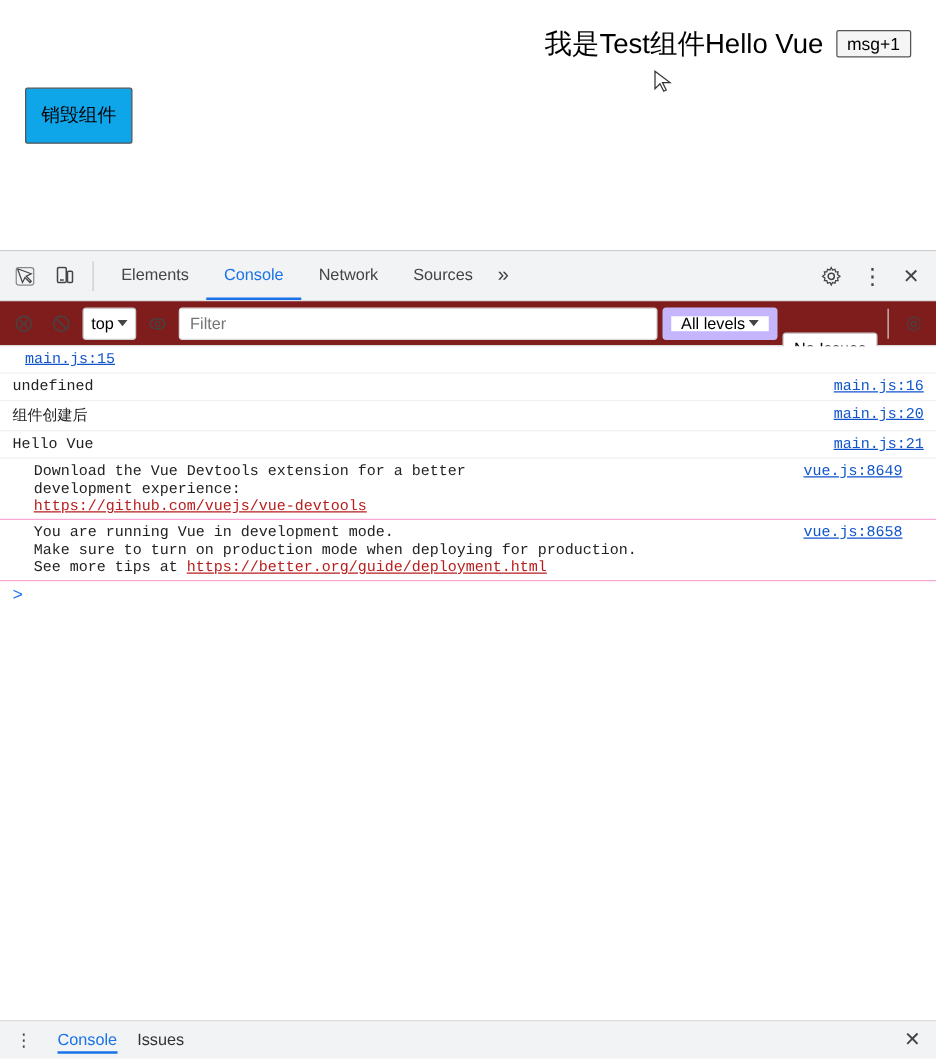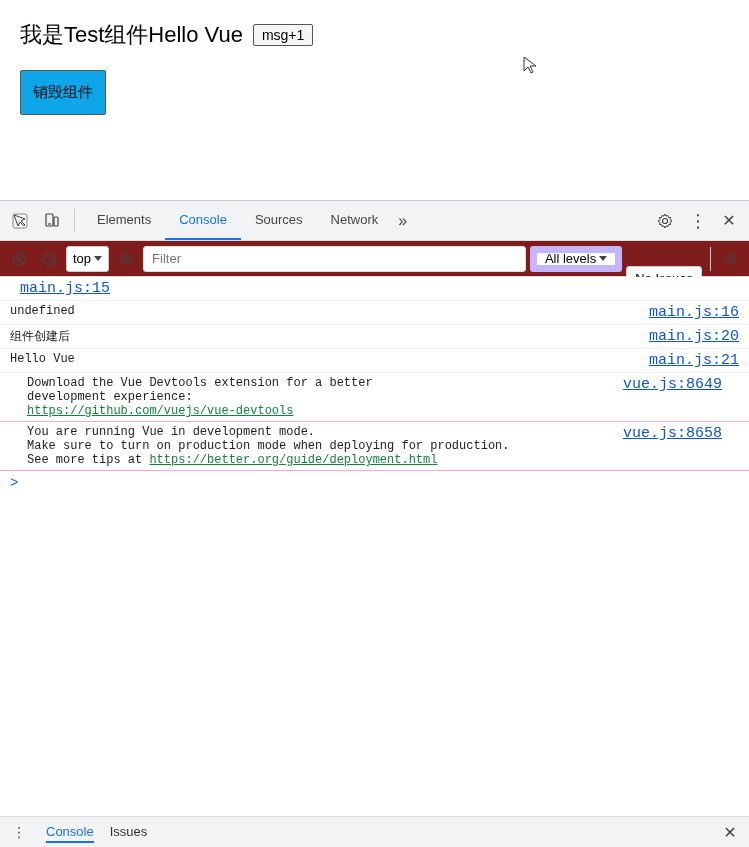--- a/index.html
+++ b/index.html
@@ -22,20 +22,21 @@
       min-height: 200px;
     }
 
     .page-title {
       font-size: 22px;
       font-weight: normal;
       display: flex;
       align-items: center;
       gap: 10px;
       margin-bottom: 20px;
+      justify-content: flex-end;
     }
 
     .msg-badge {
       border: 1px solid #555;
       padding: 2px 8px;
       font-size: 14px;
       border-radius: 2px;
       background: #f5f5f5;
     }
 
@@ -251,21 +252,21 @@
       flex: 1;
       color: #222;
       white-space: pre-wrap;
       word-break: break-all;
     }
 
     .console-row-link {
       color: #1155cc;
       text-decoration: underline;
       white-space: nowrap;
-      font-size: 15px;
+      font-size: 12px;
       cursor: pointer;
       margin-left: 10px;
     }
 
     .console-row-multi {
       display: flex;
       flex-direction: column;
       padding: 3px 27px;
       border-bottom: 1px solid #f9a8d4;
     }
@@ -276,21 +277,21 @@
     }
 
     .console-row-multi-text {
       flex: 1;
       color: #222;
       white-space: pre-wrap;
       word-break: break-all;
     }
 
     .console-link-inline {
-      color: #15803d;
+      color: #b91c1c;
       text-decoration: underline;
       cursor: pointer;
     }
 
     .console-prompt {
       display: flex;
       align-items: center;
       padding: 4px 10px;
       color: #1a73e8;
       font-size: 14px;
@@ -390,24 +391,24 @@
     <div class="toolbar-separator"></div>
 
     <div class="tab-list">
       <div class="tab-item">
         <span>Elements</span>
       </div>
       <div class="tab-item active">
         <span>Console</span>
       </div>
       <div class="tab-item">
-        <span>Sources</span>
+        <span>Network</span>
       </div>
       <div class="tab-item">
-        <span>Network</span>
+        <span>Sources</span>
       </div>
       <button class="toolbar-more-btn">»</button>
     </div>
 
     <div class="toolbar-right">
       <button class="toolbar-icon-btn">
         <svg width="16" height="16" viewBox="0 0 16 16">
           <circle cx="8" cy="8" r="2.5" stroke="#444" stroke-width="1.2" fill="none"></circle>
           <path d="M8 1 L9 3 L11 2.5 L11.5 4.5 L13.5 4.5 L13 6.5 L15 8 L13 9.5 L13.5 11.5 L11.5 11.5 L11 13.5 L9 13 L8 15 L7 13 L5 13.5 L4.5 11.5 L2.5 11.5 L3 9.5 L1 8 L3 6.5 L2.5 4.5 L4.5 4.5 L5 2.5 L7 3 Z" stroke="#444" stroke-width="1" fill="none"></path>
         </svg>

